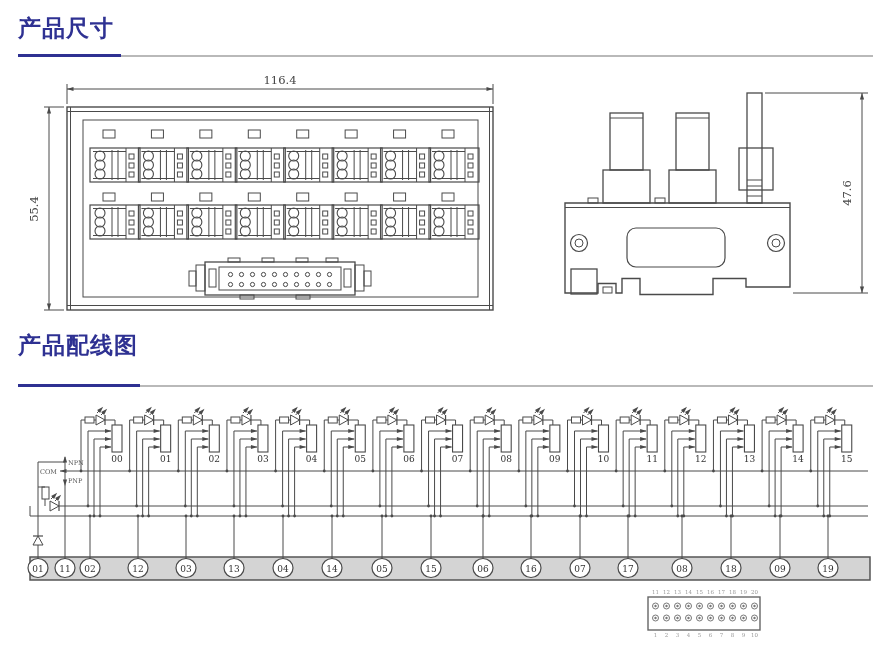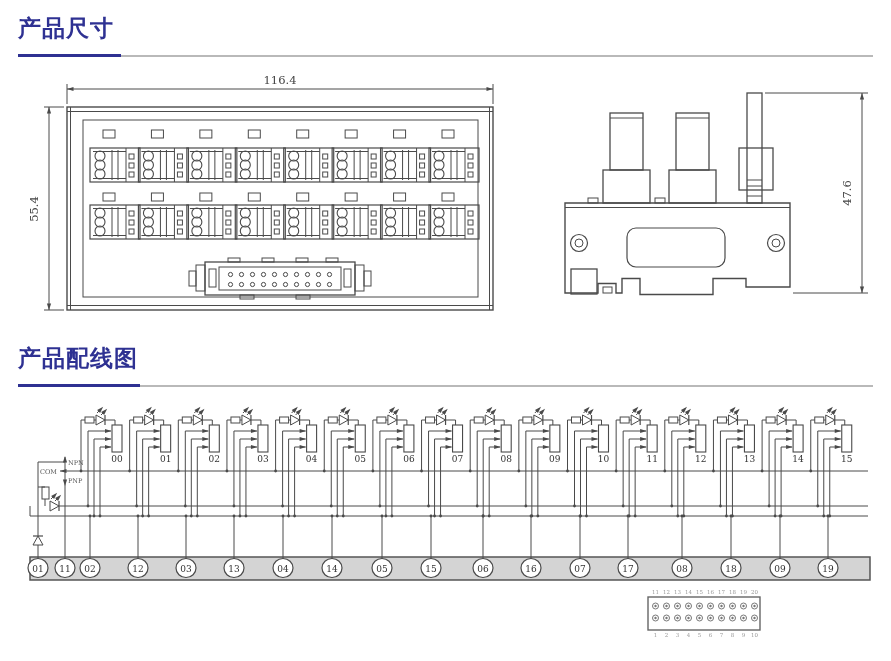--- a/index.html
+++ b/index.html
@@ -317,21 +317,21 @@
         <text x="38" y="209" font-size="11.5" fill="#444" text-anchor="middle" font-family="&quot;Liberation Sans&quot;,sans-serif" transform="rotate(-90 38 209)">55.4</text>
         <line x1="765" y1="93" x2="868" y2="93" stroke="#4a4a4a" stroke-width="1"></line>
         <line x1="793" y1="293" x2="868" y2="293" stroke="#4a4a4a" stroke-width="1"></line>
         <line x1="862" y1="93" x2="862" y2="293" stroke="#4a4a4a" stroke-width="1"></line>
         <polygon points="0,0 -6.5,2.1 -6.5,-2.1" fill="#4a4a4a" transform="translate(862,93) rotate(-90)"></polygon>
         <polygon points="0,0 -6.5,2.1 -6.5,-2.1" fill="#4a4a4a" transform="translate(862,293) rotate(90)"></polygon>
         <text x="851" y="193" font-size="11.5" fill="#444" text-anchor="middle" font-family="&quot;Liberation Sans&quot;,sans-serif" transform="rotate(-90 851 193)">47.6</text>
       </g>
     </svg>
 
-  <h1 class="sec-title" style="top:343px">产品配线图</h1>
+  <h1 class="sec-title" style="top:330px">产品配线图</h1>
   <div class="rule" style="top:384px">
     <div class="blue" style="width: 122px; background: rgb(46, 49, 146);"></div>
     <div class="gray" style="background: rgb(185, 185, 185);"></div>
   </div>
 
   <svg id="svg-wiring" width="891" height="271" viewBox="0 390 891 271" style="top:390px">
       <g>
         <line x1="60" y1="471" x2="868" y2="471" stroke="#4a4a4a" stroke-width="1"></line>
         <polygon points="0,0 -6.5,2.1 -6.5,-2.1" fill="#4a4a4a" transform="translate(60,471) rotate(180)"></polygon>
         <line x1="59" y1="506" x2="868" y2="506" stroke="#4a4a4a" stroke-width="1"></line>

